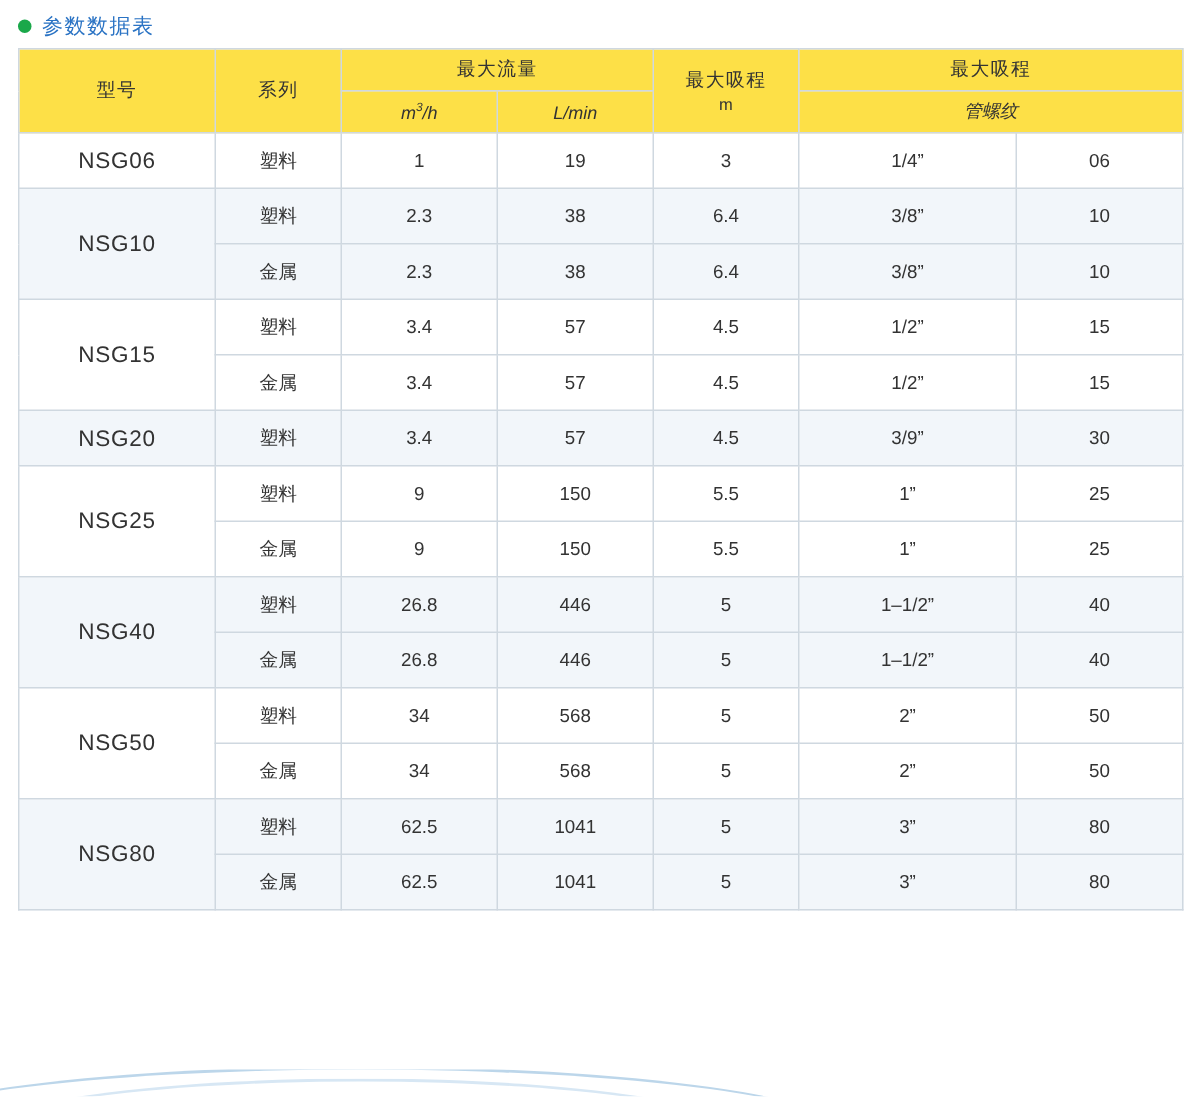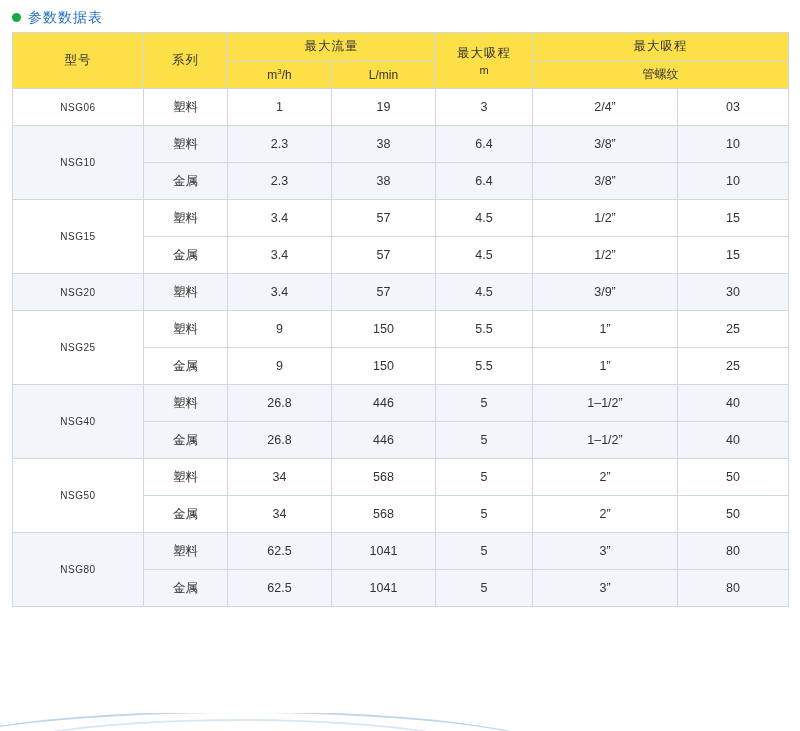--- a/index.html
+++ b/index.html
@@ -57,35 +57,35 @@
   thead th {
     background: #fde047;
     color: #ffffff;
     border: 1px solid #2a76ba;
     font-weight: normal;
     font-size: 13px;
     letter-spacing: 1px;
     height: 28px;
   }
   thead th.tall { height: 56px; }
-  thead th.sub { height: 28px; font-size: 12px; letter-spacing: 0; }
+  thead th.sub { height: 28px; font-size: 12px; letter-spacing: 0; font-style: italic; }
   thead th .unit-m {
     display: block;
     font-size: 11px;
     font-weight: normal;
     letter-spacing: 0;
     margin-top: 2px;
   }
   tbody td {
     height: 37px;
     background: #ffffff;
   }
   tbody tr.alt td { background: #f2f6fa; }
   tbody td.model {
-    font-size: 10px;
+    font-size: 15px;
     letter-spacing: 0.5px;
     margin-left: 24px;
   }
   .col-model { width: 131px; }
   .col-series { width: 84px; }
   .col-flow1 { width: 104px; }
   .col-flow2 { width: 104px; }
   .col-suction { width: 97px; }
   .col-thread { width: 145px; }
   .col-size { width: 111px; }
@@ -157,22 +157,22 @@
           <th class="sub" colspan="2">管螺纹</th>
         </tr>
       </thead>
       <tbody>
           <tr>
             <td class="model" rowspan="1">NSG06</td>
             <td>塑料</td>
             <td>1</td>
             <td>19</td>
             <td>3</td>
-            <td>2/4”</td>
-            <td>03</td>
+            <td>1/4”</td>
+            <td>06</td>
           </tr>
           <tr class="alt">
             <td class="model" rowspan="2">NSG10</td>
             <td>塑料</td>
             <td>2.3</td>
             <td>38</td>
             <td>6.4</td>
             <td>3/8”</td>
             <td>10</td>
           </tr>

